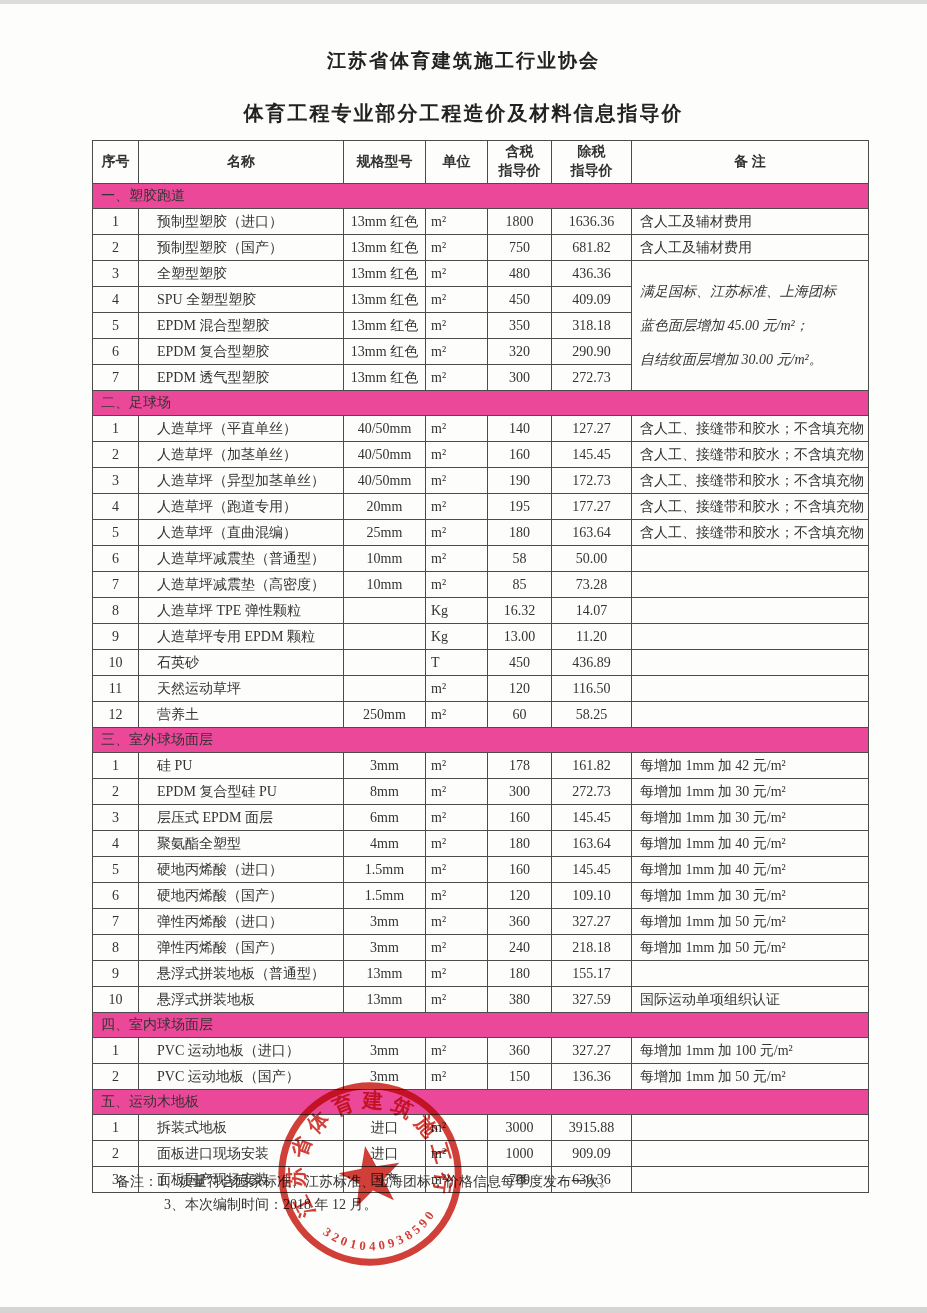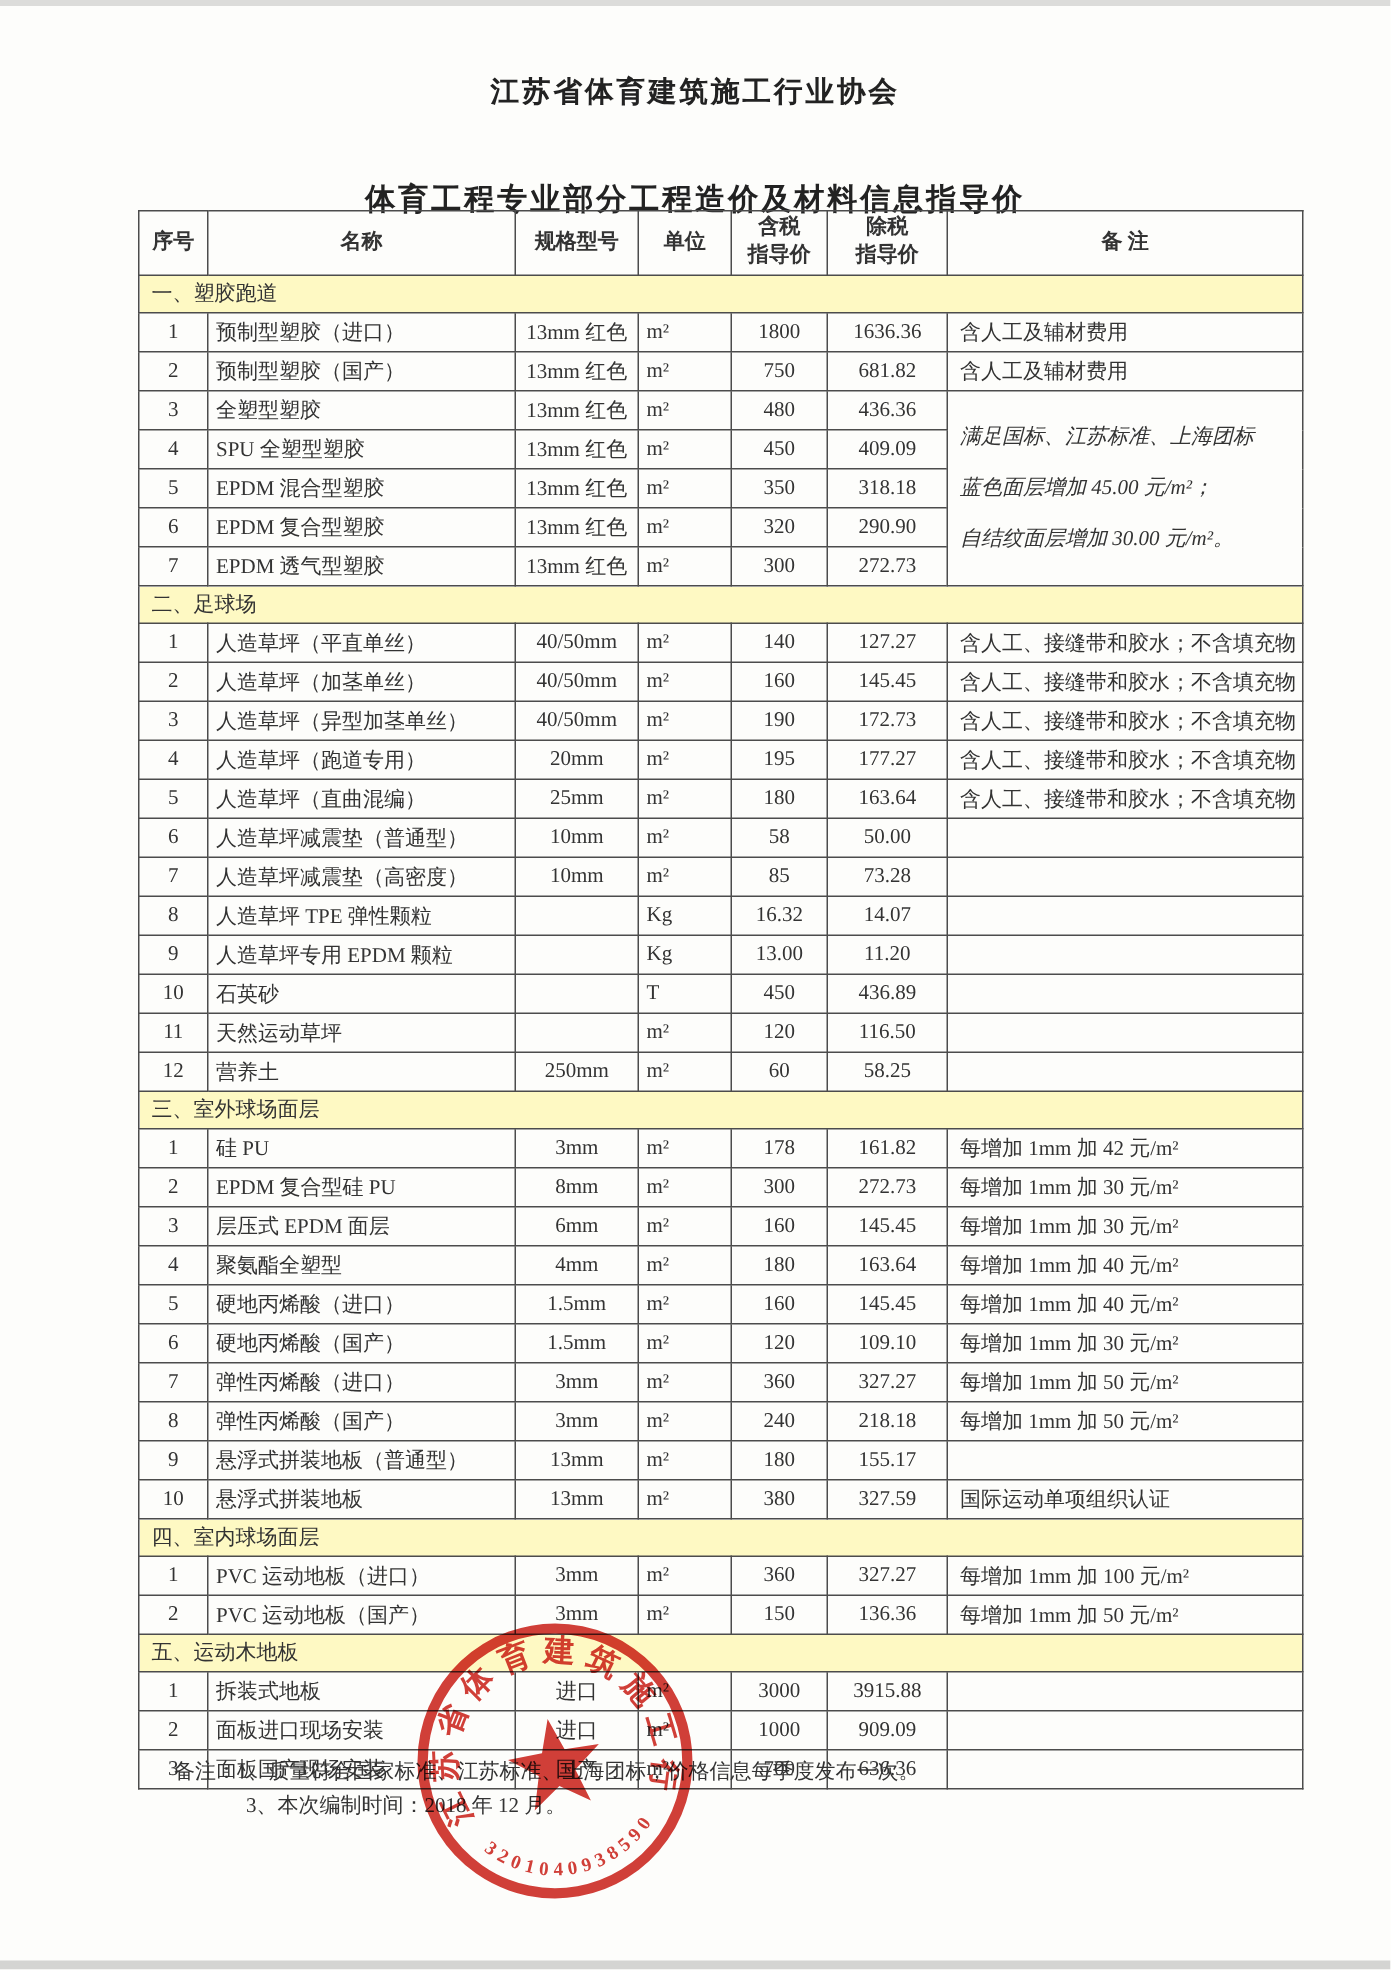--- a/index.html
+++ b/index.html
@@ -16,44 +16,44 @@
   }
   body::after { 
     content:""; position:absolute; bottom:0; left:0; width:100%; height:6px; background:#d4d4d2;
   }
   .page-title {
     position:absolute; top:48px; left:0; width:100%;
     text-align:center; font-size:19px; font-weight:bold; letter-spacing:2px; color:#222;
   }
   .page-subtitle {
     position:absolute; top:100px; left:0; width:100%;
-    text-align:center; font-size:20px; font-weight:bold; letter-spacing:2px; color:#222;margin-top:19px;
+    text-align:center; font-size:20px; font-weight:bold; letter-spacing:2px; color:#222;
   }
   table.price-table {
     position:absolute; top:140px; left:92px; width:776px;
     border-collapse:collapse; table-layout:fixed;
     font-size:14px; color:#333;
   }
   .price-table th, .price-table td {
     border:1px solid #4c4c4c;
     padding:1px 5px;
     overflow:hidden;
     white-space:nowrap;
   }
   .price-table thead th {
     height:42px; font-weight:bold; text-align:center; font-size:14px;
     line-height:1.35; padding:0 2px;
   }
   .price-table tbody td { height:23px; }
   tr.section-row td {
     border-left:1px solid #4c4c4c; border-right:1px solid #4c4c4c;
-    text-align:left; padding-left:8px; height:22px; background:#fef9c3;
+    text-align:left; padding-left:8px; height:22px; background:#ec4899;
   }
   td.c-idx { text-align:center; }
-  td.c-name { text-align:left; padding-left:5px; }
+  td.c-name { text-align:left; padding-left:18px; }
   td.c-spec { text-align:center; }
   td.c-unit { }
   td.c-tax { text-align:center; }
   td.c-notax { text-align:center; }
   td.c-note { text-align:left; padding-left:8px; }
   td.c-note.merged { vertical-align:middle; }
   td.c-note.merged div { line-height:34px;font-style:italic; }
   .notes {
     position:absolute; left:116px; top:1170px; width:720px;
     font-size:14px; color:#333; line-height:23px;

